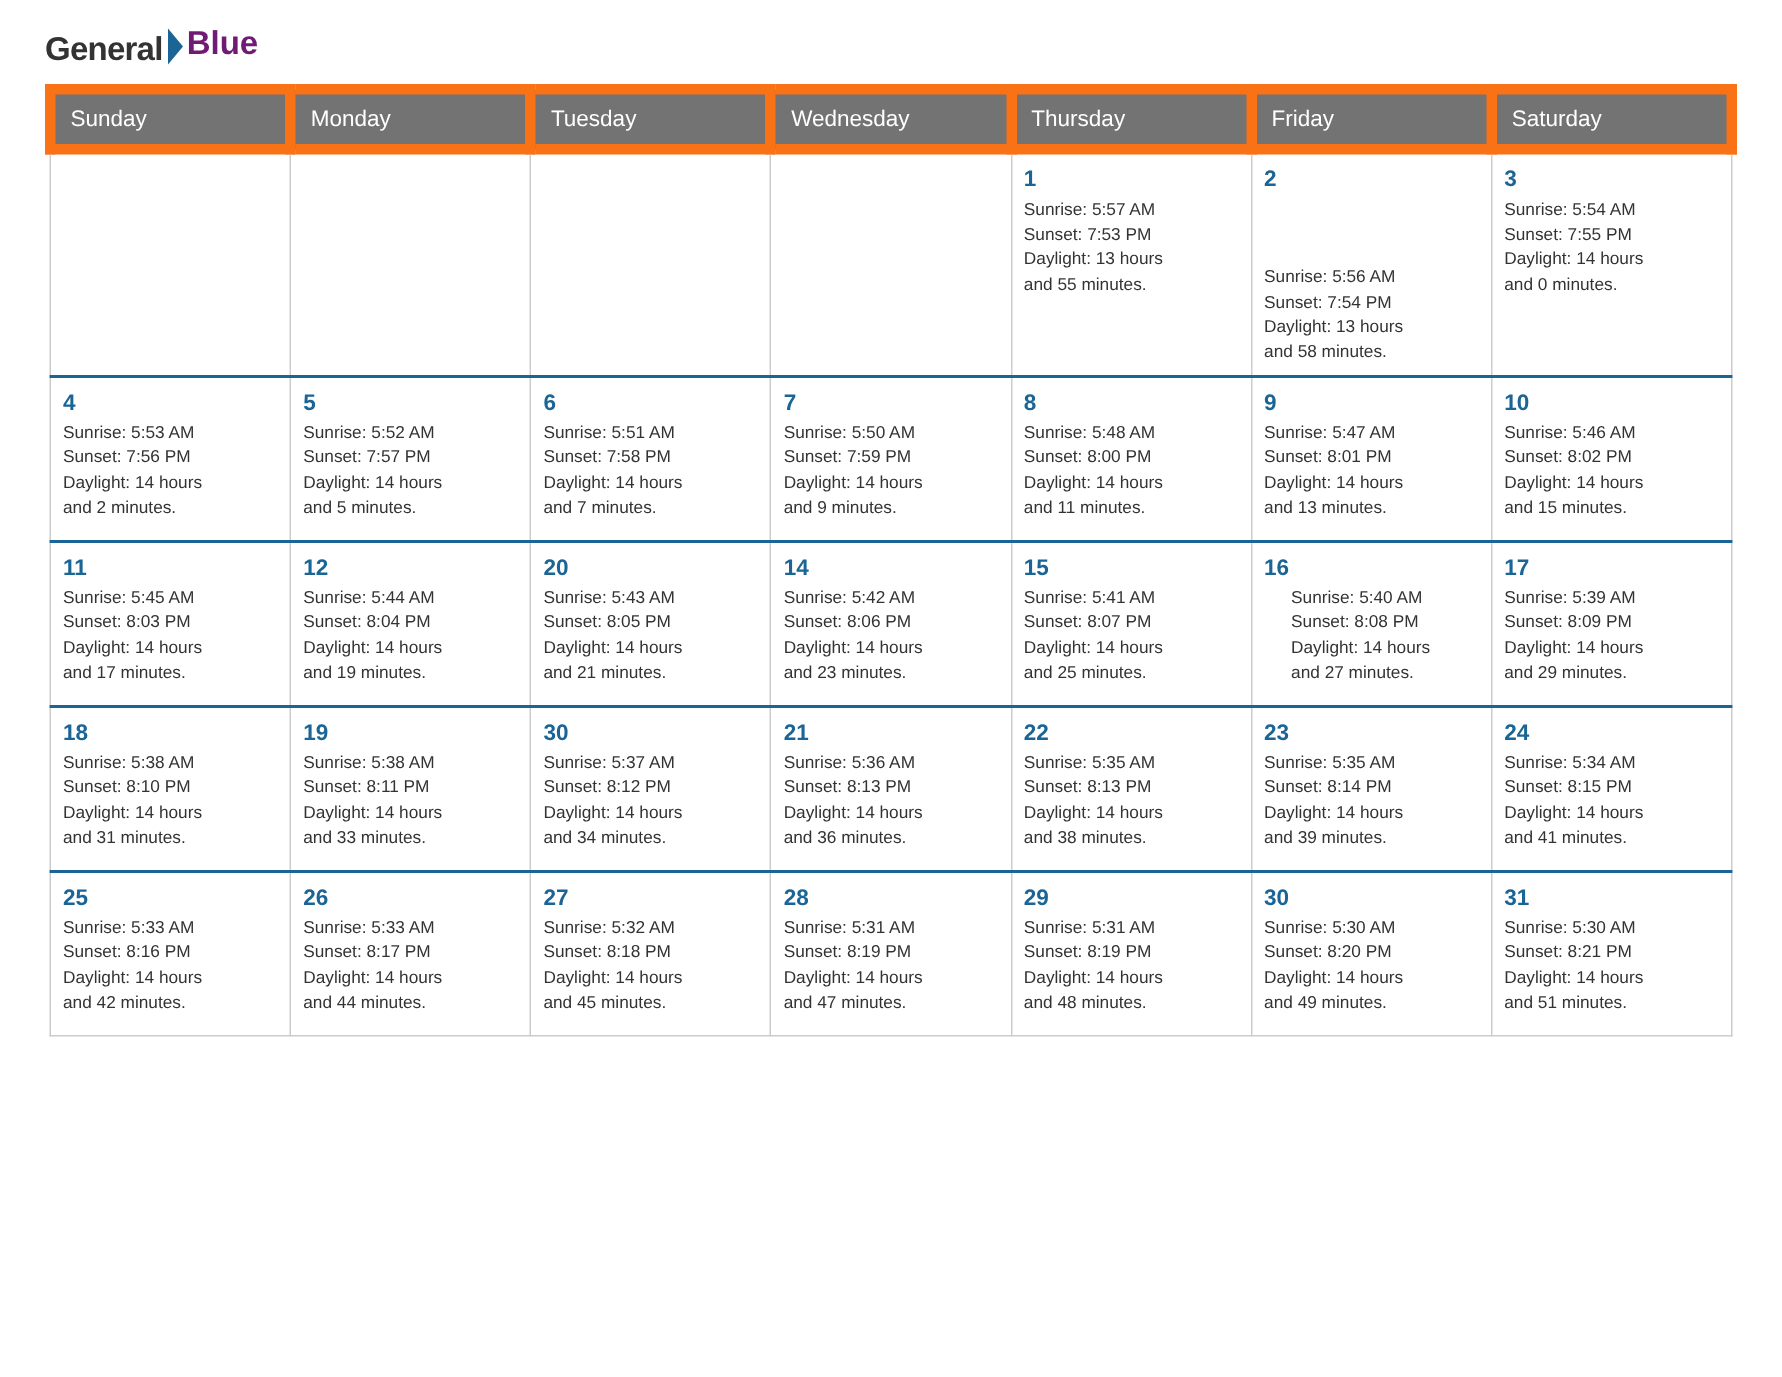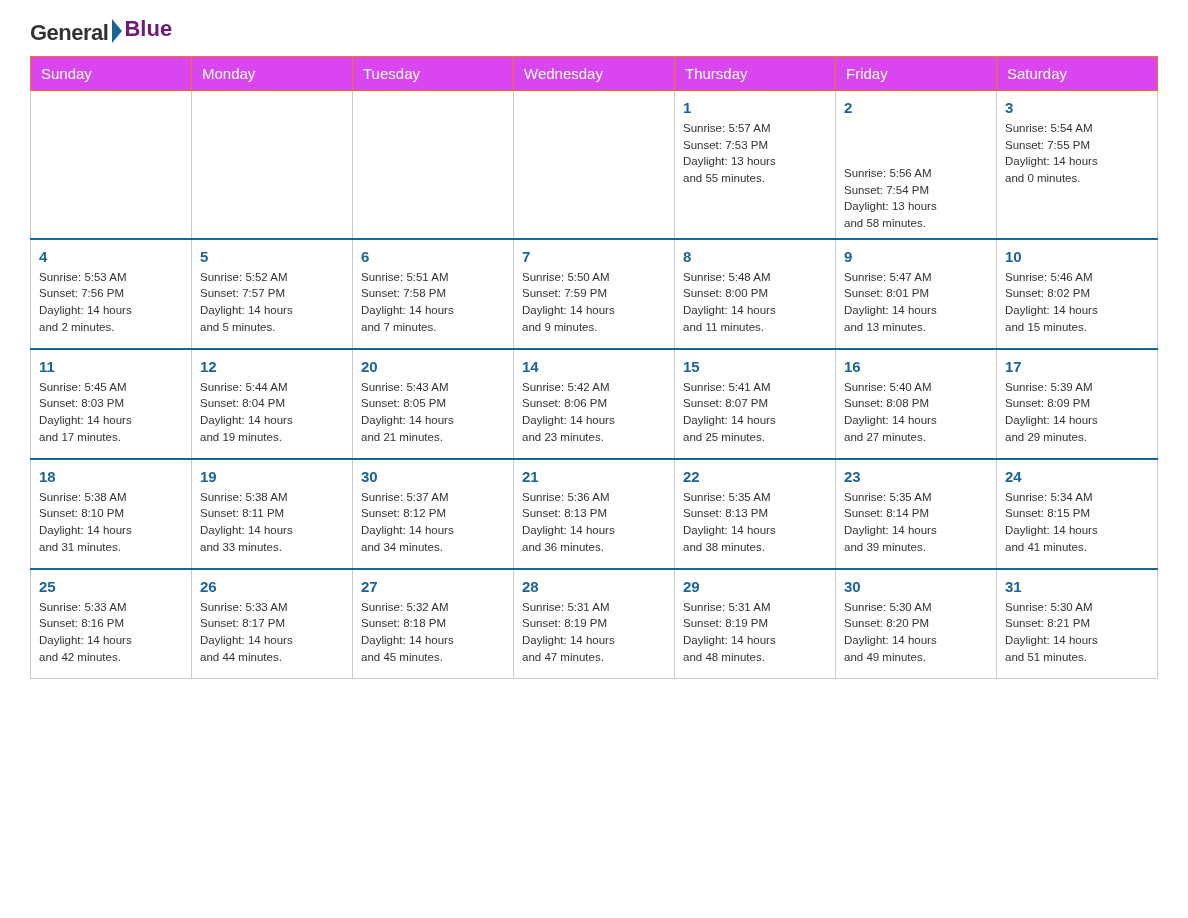--- a/index.html
+++ b/index.html
@@ -61,27 +61,27 @@
       font-size: 20px;
       color: #333;
       margin-top: 4px;
     }
     .calendar {
       width: 100%;
       border-collapse: collapse;
       margin-top: 10px;
     }
     .calendar th {
-      background-color: #d946ef;
+      background-color: #737373;
       color: #fff;
       padding: 8px 10px;
       text-align: left;
       font-size: 15px;
       font-weight: normal;
-      border: 1px solid #f97316;
+      border: 7px solid #f97316;
     }
     .calendar td {
       vertical-align: top;
       padding: 6px 8px;
       border: 1px solid #ccc;
       width: 14.28%;
       height: 110px;
       font-size: 12px;
       color: #333;
       line-height: 1.4;
@@ -240,21 +240,21 @@
         </td>
         <td>
           <span class="day-number">15</span>
           <div class="day-info" style="white-space: pre-line;">Sunrise: 5:41 AM
 Sunset: 8:07 PM
 Daylight: 14 hours
 and 25 minutes.</div>
         </td>
         <td>
           <span class="day-number">16</span>
-          <div class="day-info" style="white-space: pre-line;">Sunrise: 5:40 AM
+          <div class="day-info" style="white-space: pre-line; margin-left: 18px;">Sunrise: 5:40 AM
 Sunset: 8:08 PM
 Daylight: 14 hours
 and 27 minutes.</div>
         </td>
         <td>
           <span class="day-number">17</span>
           <div class="day-info" style="white-space: pre-line;">Sunrise: 5:39 AM
 Sunset: 8:09 PM
 Daylight: 14 hours
 and 29 minutes.</div>

